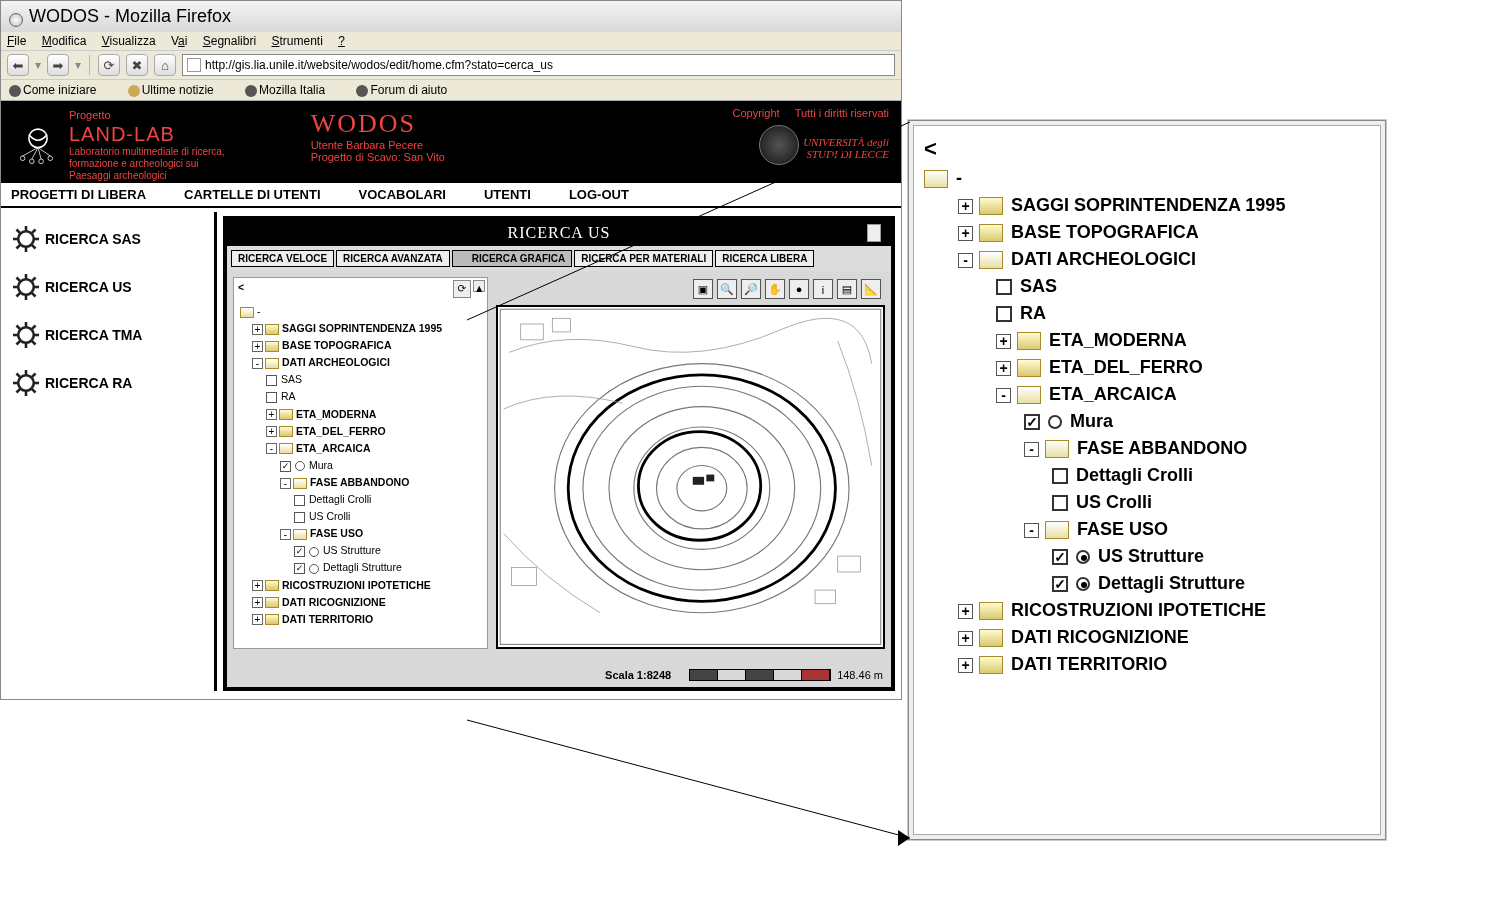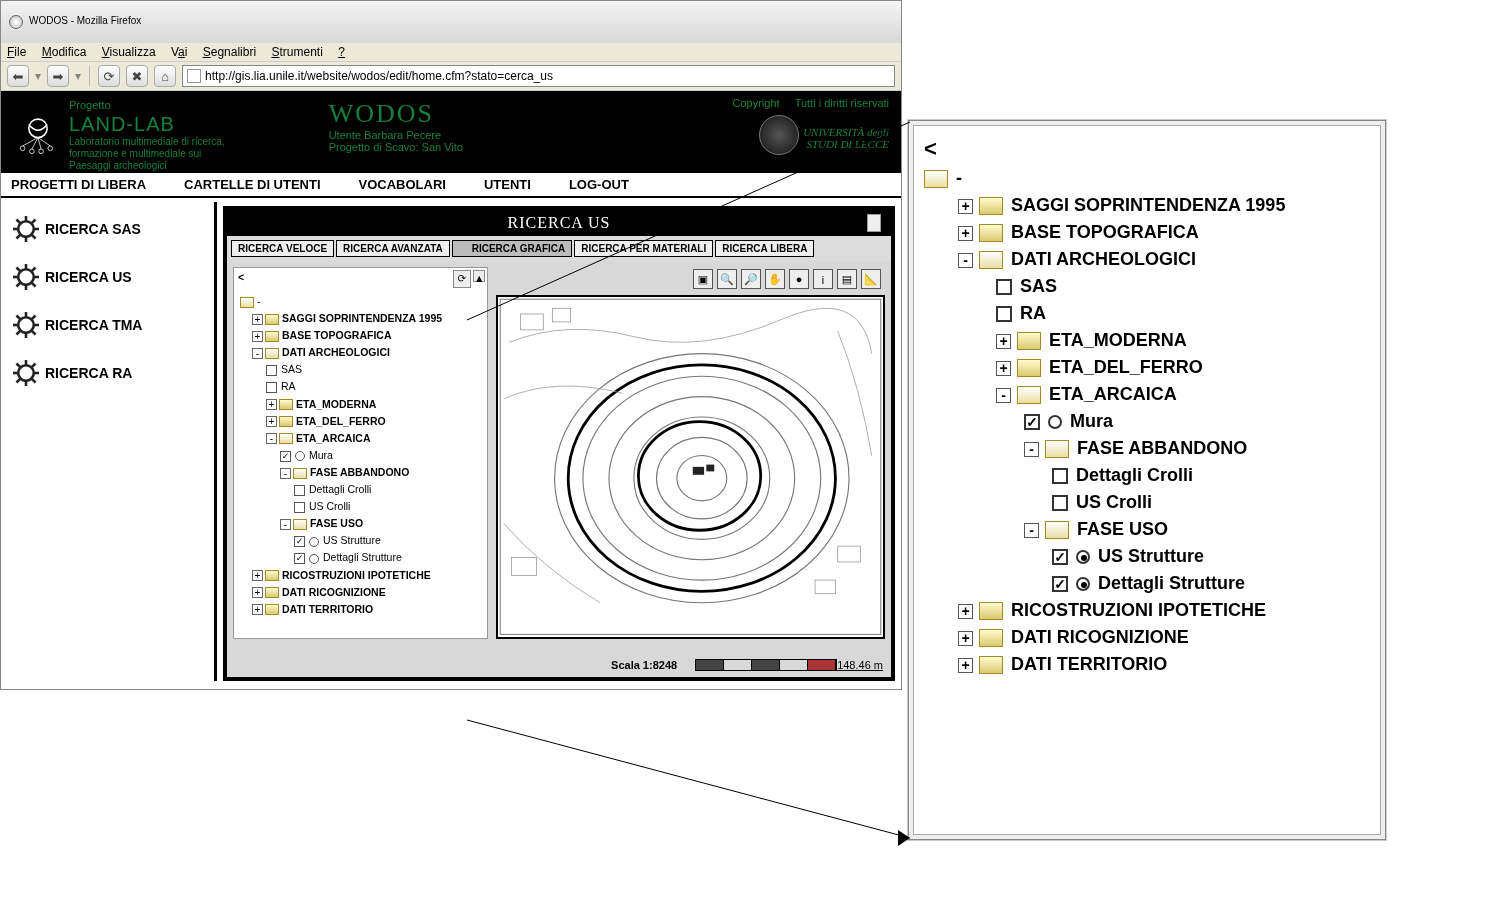--- a/index.html
+++ b/index.html
@@ -1,41 +1,41 @@
 <!DOCTYPE html>
 <html><head>
 <meta charset="utf-8">
 <style>
 * { box-sizing: border-box; margin: 0; padding: 0; }
 body { font-family: Arial, sans-serif; font-size: 12px; background: #fff; width: 1492px; height: 907px; position: relative; overflow: hidden; }
 
 
 .ff-window { width: 902px; background: #e8e8e8; border: 1px solid #888; }
-.ff-titlebar { background: linear-gradient(#f4f4f4,#d8d8d8); padding: 14px 8px; font-size: 10px; display:flex; align-items:flex-start; gap:6px;}
+.ff-titlebar { background: linear-gradient(#f4f4f4,#d8d8d8); padding: 5px 8px; font-size: 18px; display:flex; align-items:flex-end; gap:6px;}
 .ff-titlebar .ff-logo{width:14px;height:14px;border-radius:50%;border:1px solid #666;background:radial-gradient(circle,#fff,#bbb);}
 .ff-menubar { background: #ece9d8; padding: 2px 6px; font-size: 12px; }
 .ff-menubar span { margin-right: 12px; cursor: default; }
 .ff-menubar span u{text-decoration: underline;}
 .ff-toolbar { background: #ece9d8; padding: 3px 6px; display: flex; align-items: center; gap: 6px; border-top:1px solid #ccc;border-bottom:1px solid #ccc;}
 .ff-toolbar .tbtn { width: 22px; height: 22px; border:1px solid #aaa;border-radius:4px;background:linear-gradient(#fff,#ddd);display:flex;align-items:center;justify-content:center;font-size:13px;color:#444;}
 .ff-toolbar .sep{width:1px;height:20px;background:#bbb;margin:0 2px;}
 .ff-url { flex:1; display:flex;align-items:center;background:#fff;border:1px solid #888;height:22px;padding:8px 4px;font-size:12px;}
 .ff-url .favicon{width:14px;height:14px;border:1px solid #999;margin-right:4px;}
 .ff-bookmarks{background:#ece9d8;padding:3px 8px;font-size:12px;border-bottom:1px solid #aaa;}
 .ff-bookmarks span{margin-right:14px;}
 .ff-bookmarks .bico{display:inline-block;width:12px;height:12px;vertical-align:middle;margin-right:2px;border-radius:50%;}
 
 
-.page-header{background:#000;color:#15803d;padding:8px 14px 4px 14px;display:flex;align-items:flex-start;gap:16px;position:relative;height:82px;}
+.page-header{background:#000;color:#ef4444;padding:8px 14px 4px 14px;display:flex;align-items:flex-start;gap:16px;position:relative;height:82px;}
 .landlab-logo{display:flex;align-items:center;gap:8px;}
 .landlab-logo .sun{width:46px;height:46px;}
 .landlab-text{font-size:10px;line-height:1.2;}
 .landlab-text .pj{font-size:11px;}
 .landlab-text .big{font-family:'Arial',sans-serif;font-size:20px;letter-spacing:1px;}
-.wodos-block{margin-left:88px;}
+.wodos-block{margin-left:70px;}
 .wodos-block .wtitle{font-family:serif;font-size:26px;letter-spacing:2px;}
 .wodos-block .wsub{font-size:11px;}
 .header-right{position:absolute;right:12px;top:6px;text-align:right;font-size:11px;}
 .header-right .uni{margin-top:6px;font-family:serif;font-style:italic;}
 .header-right .crest{width:40px;height:40px;border:1px solid #777;border-radius:50%;display:inline-block;margin-right:4px;vertical-align:middle;background:radial-gradient(circle,#555,#111);}
 
 
 .topnav{background:#fff;border-bottom:2px solid #000;padding:4px 10px;font-size:13px;font-weight:bold;display:flex;gap:38px;}
 
 
@@ -71,21 +71,21 @@
 .d1{padding-left:12px;} .d2{padding-left:26px;} .d3{padding-left:40px;} .d4{padding-left:54px;}
 
 
 .map-col{flex:1;display:flex;flex-direction:column;}
 .map-tools{display:flex;gap:4px;justify-content:flex-end;padding:2px 4px 6px 4px;}
 .map-tools .mt{width:20px;height:20px;border:1px solid #555;background:#eee;display:flex;align-items:center;justify-content:center;font-size:11px;}
 .map-frame{border:2px solid #000;background:#fff;flex:1;height:360px;display:flex;align-items:center;justify-content:center;overflow:hidden;}
 
 .scale-row{display:flex;align-items:center;justify-content:flex-end;gap:18px;padding:2px 8px 0 8px;font-size:11px;position:absolute;bottom:6px;left:0;right:0;}
 .scale-row .scaletxt{font-weight:bold;}
-.scale-row .scalebar{display:flex;align-items:flex-end;text-decoration:underline;}
+.scale-row .scalebar{display:flex;align-items:flex-end;gap:6px;}
 .scale-row .bar{display:flex;border:1px solid #000;height:12px;}
 .scale-row .bar span{width:28px;border-right:1px solid #000;}
 .scale-row .bar span.dark{background:#444;}
 .scale-row .bar span.lred{background:#a33;}
 
 
 .zoom-panel{position:absolute;left:908px;top:120px;width:478px;height:720px;background:#eee;border:1px solid #888;box-shadow:0 0 0 1px #ccc;}
 .zoom-inner{position:absolute;inset:4px;background:#fff;border:1px solid #aaa;overflow:hidden;}
 .zoom-head{position:absolute;right:4px;top:4px;display:flex;gap:0;}
 .zoom-head .zbtn{width:26px;height:24px;border:1px solid #888;background:#eee;display:flex;align-items:center;justify-content:center;}
@@ -129,20 +129,26 @@
     <div class="tbtn">➡</div>
     <span style="color:#888">▾</span>
     <div class="sep"></div>
     <div class="tbtn">⟳</div>
     <div class="tbtn">✖</div>
     <div class="tbtn">⌂</div>
     <div class="ff-url">
       <span class="favicon"></span>
       <span>http://gis.lia.unile.it/website/wodos/edit/home.cfm?stato=cerca_us</span>
     </div>
+  </div>
+  <div class="ff-bookmarks">
+    <span><span class="bico" style="background:#555"></span><span>Come iniziare</span></span>
+    <span><span class="bico" style="background:#ca5"></span><span>Ultime notizie</span></span>
+    <span><span class="bico" style="background:#555"></span><span>Mozilla Italia</span></span>
+    <span><span class="bico" style="background:#555"></span><span>Forum di aiuto</span></span>
   </div>
 
   <div class="page-header">
     <div class="landlab-logo">
       <svg class="sun" viewBox="0 0 60 60">
         <circle cx="30" cy="20" r="12" fill="none" stroke="#fff" stroke-width="2"></circle>
         <path d="M18 15 Q30 30 42 15" fill="none" stroke="#fff" stroke-width="2"></path>
         <g stroke="#fff" stroke-width="1">
           <circle cx="10" cy="46" r="3" fill="none"></circle>
             <circle cx="22" cy="50" r="3" fill="none"></circle>
@@ -151,21 +157,21 @@
           <line x1="30" y1="32" x2="10" y2="43"></line>
             <line x1="30" y1="32" x2="22" y2="47"></line>
           <line x1="30" y1="32" x2="34" y2="47"></line>
             <line x1="30" y1="32" x2="46" y2="43"></line>
         </g>
       </svg>
       <div class="landlab-text">
         <div class="pj">Progetto</div>
         <div class="big">LAND-LAB</div>
         <div>Laboratorio multimediale di ricerca,</div>
-        <div>formazione e multimediale sui</div>
+        <div>formazione e archeologici sui</div>
         <div>Paesaggi archeologici</div>
       </div>
     </div>
     <div class="wodos-block">
       <div class="wtitle">WODOS</div>
       <div class="wsub">Utente Barbara Pecere</div>
       <div class="wsub">Progetto di Scavo: San Vito</div>
     </div>
     <div class="header-right">
       <span>Copyright</span>

